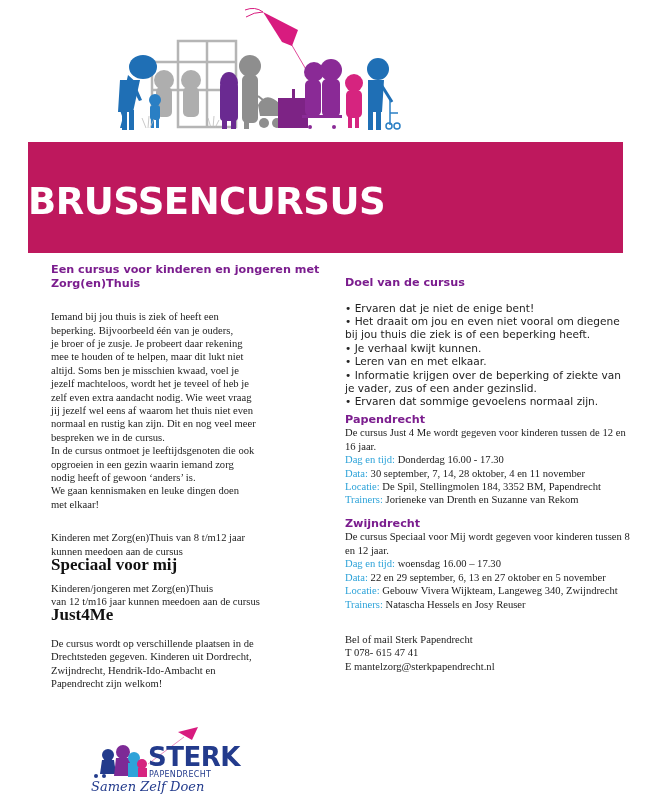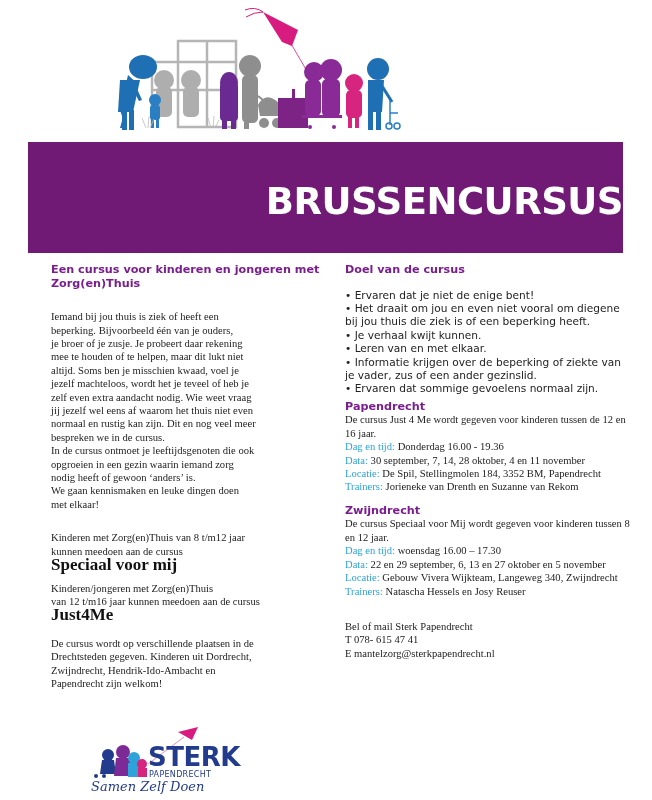--- a/index.html
+++ b/index.html
@@ -1,25 +1,25 @@
 <!DOCTYPE html>
 <html><head>
 <meta charset="utf-8">
 <style>
   html, body { margin: 0; padding: 0; background: #ffffff; }
   body { width: 652px; height: 800px; position: relative; overflow: hidden;
          font-family: "DejaVu Sans", sans-serif; color: #222222; }
   .illus { position: absolute; left: 0; top: 0; width: 652px; height: 140px; }
   .banner { position: absolute; left: 28px; top: 142px; width: 595px; height: 111px;
-            background: #701a75; display: flex; align-items: center; justify-content: flex-end; }
+            background: #be185d; display: flex; align-items: center; justify-content: flex-start; }
   .banner-title { color: #ffffff; font-family: "DejaVu Sans", sans-serif; font-weight: bold;
                   font-size: 37px; letter-spacing: -0.5px; margin-top: 8px; }
   .col { position: absolute; font-size: 10.6px; line-height: 13.4px; }
   .col-left { left: 51px; top: 263px; width: 285px; }
-  .col-right { left: 345px; top: 263px; width: 285px; }
+  .col-right { left: 345px; top: 276px; width: 285px; }
   .heading { color: #7b1d8e; font-weight: bold; font-size: 11.2px; line-height: 13.6px; margin: 0; }
   .p { margin: 0; font-family: Liberation Serif, serif; }
   .gap-l { height: 20px; }
   .gap-m { height: 15px; }
   .gap-s { height: 10px; }
   .course-name { font-weight: bold; font-size: 17px; color: #111111; }
   .lbl { color: #2ea3d9; }
   .bullets { list-style: none; margin: 0; padding: 0; }
   .bullets li { margin: 0; }
   .bullets li::before { content: "\2022\00a0"; }
@@ -188,21 +188,21 @@
     <li>Je verhaal kwijt kunnen.</li>
     <li>Leren van en met elkaar.</li>
     <li>Informatie krijgen over de beperking of ziekte van je vader, zus of een ander gezinslid.</li>
     <li>Ervaren dat sommige gevoelens normaal zijn.</li>
   </ul>
   <div style="height:4px"></div>
 
   <div>
     <h3 class="heading">Papendrecht</h3>
     <div class="p">De cursus Just 4 Me wordt gegeven voor kinderen tussen de 12 en 16 jaar.</div>
-    <div class="p"><span class="lbl">Dag en tijd:</span><span> Donderdag 16.00 - 19.36</span></div>
+    <div class="p"><span class="lbl">Dag en tijd:</span><span> Donderdag 16.00 - 17.30</span></div>
     <div class="p"><span class="lbl">Data:</span><span> 30 september, 7, 14, 28 oktober, 4 en 11 november</span></div>
     <div class="p"><span class="lbl">Locatie:</span><span> De Spil, Stellingmolen 184, 3352 BM, Papendrecht</span></div>
     <div class="p"><span class="lbl">Trainers:</span><span> Jorieneke van Drenth en Suzanne van Rekom</span></div>
   </div>
   <div style="height:10px"></div>
 
   <div>
     <h3 class="heading">Zwijndrecht</h3>
     <div class="p">De cursus Speciaal voor Mij wordt gegeven voor kinderen tussen 8 en 12 jaar.</div>
     <div class="p"><span class="lbl">Dag en tijd:</span><span> woensdag 16.00 – 17.30</span></div>

